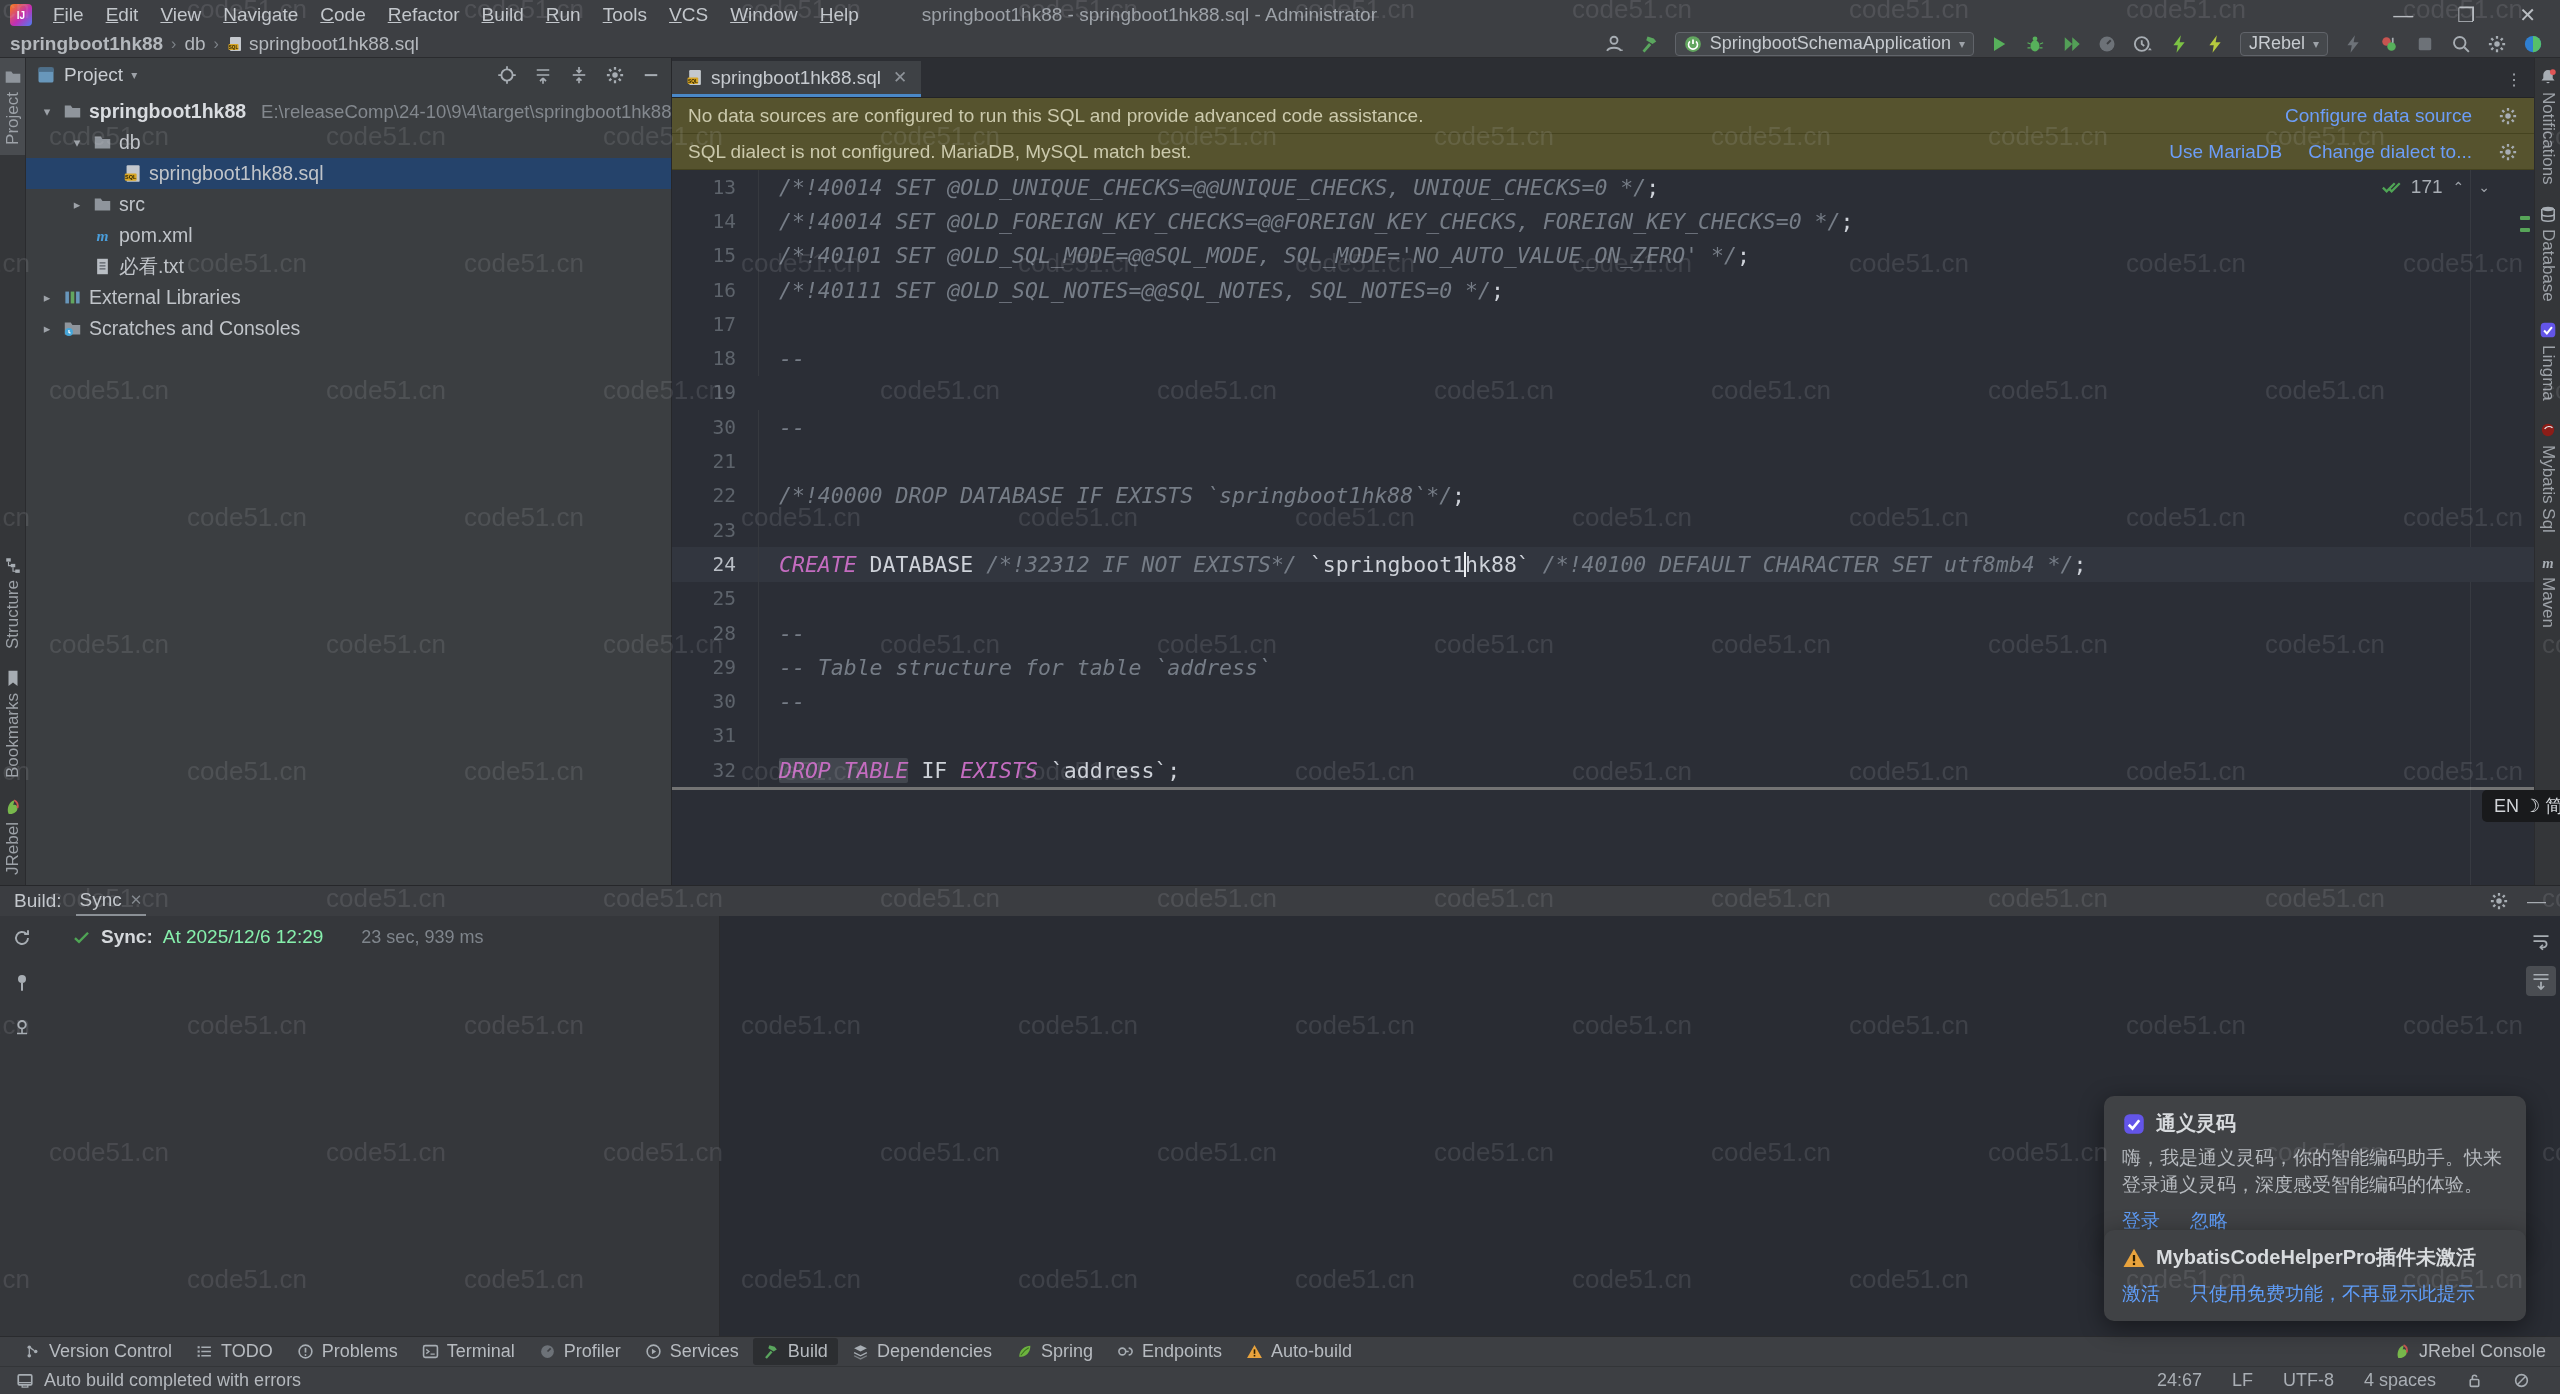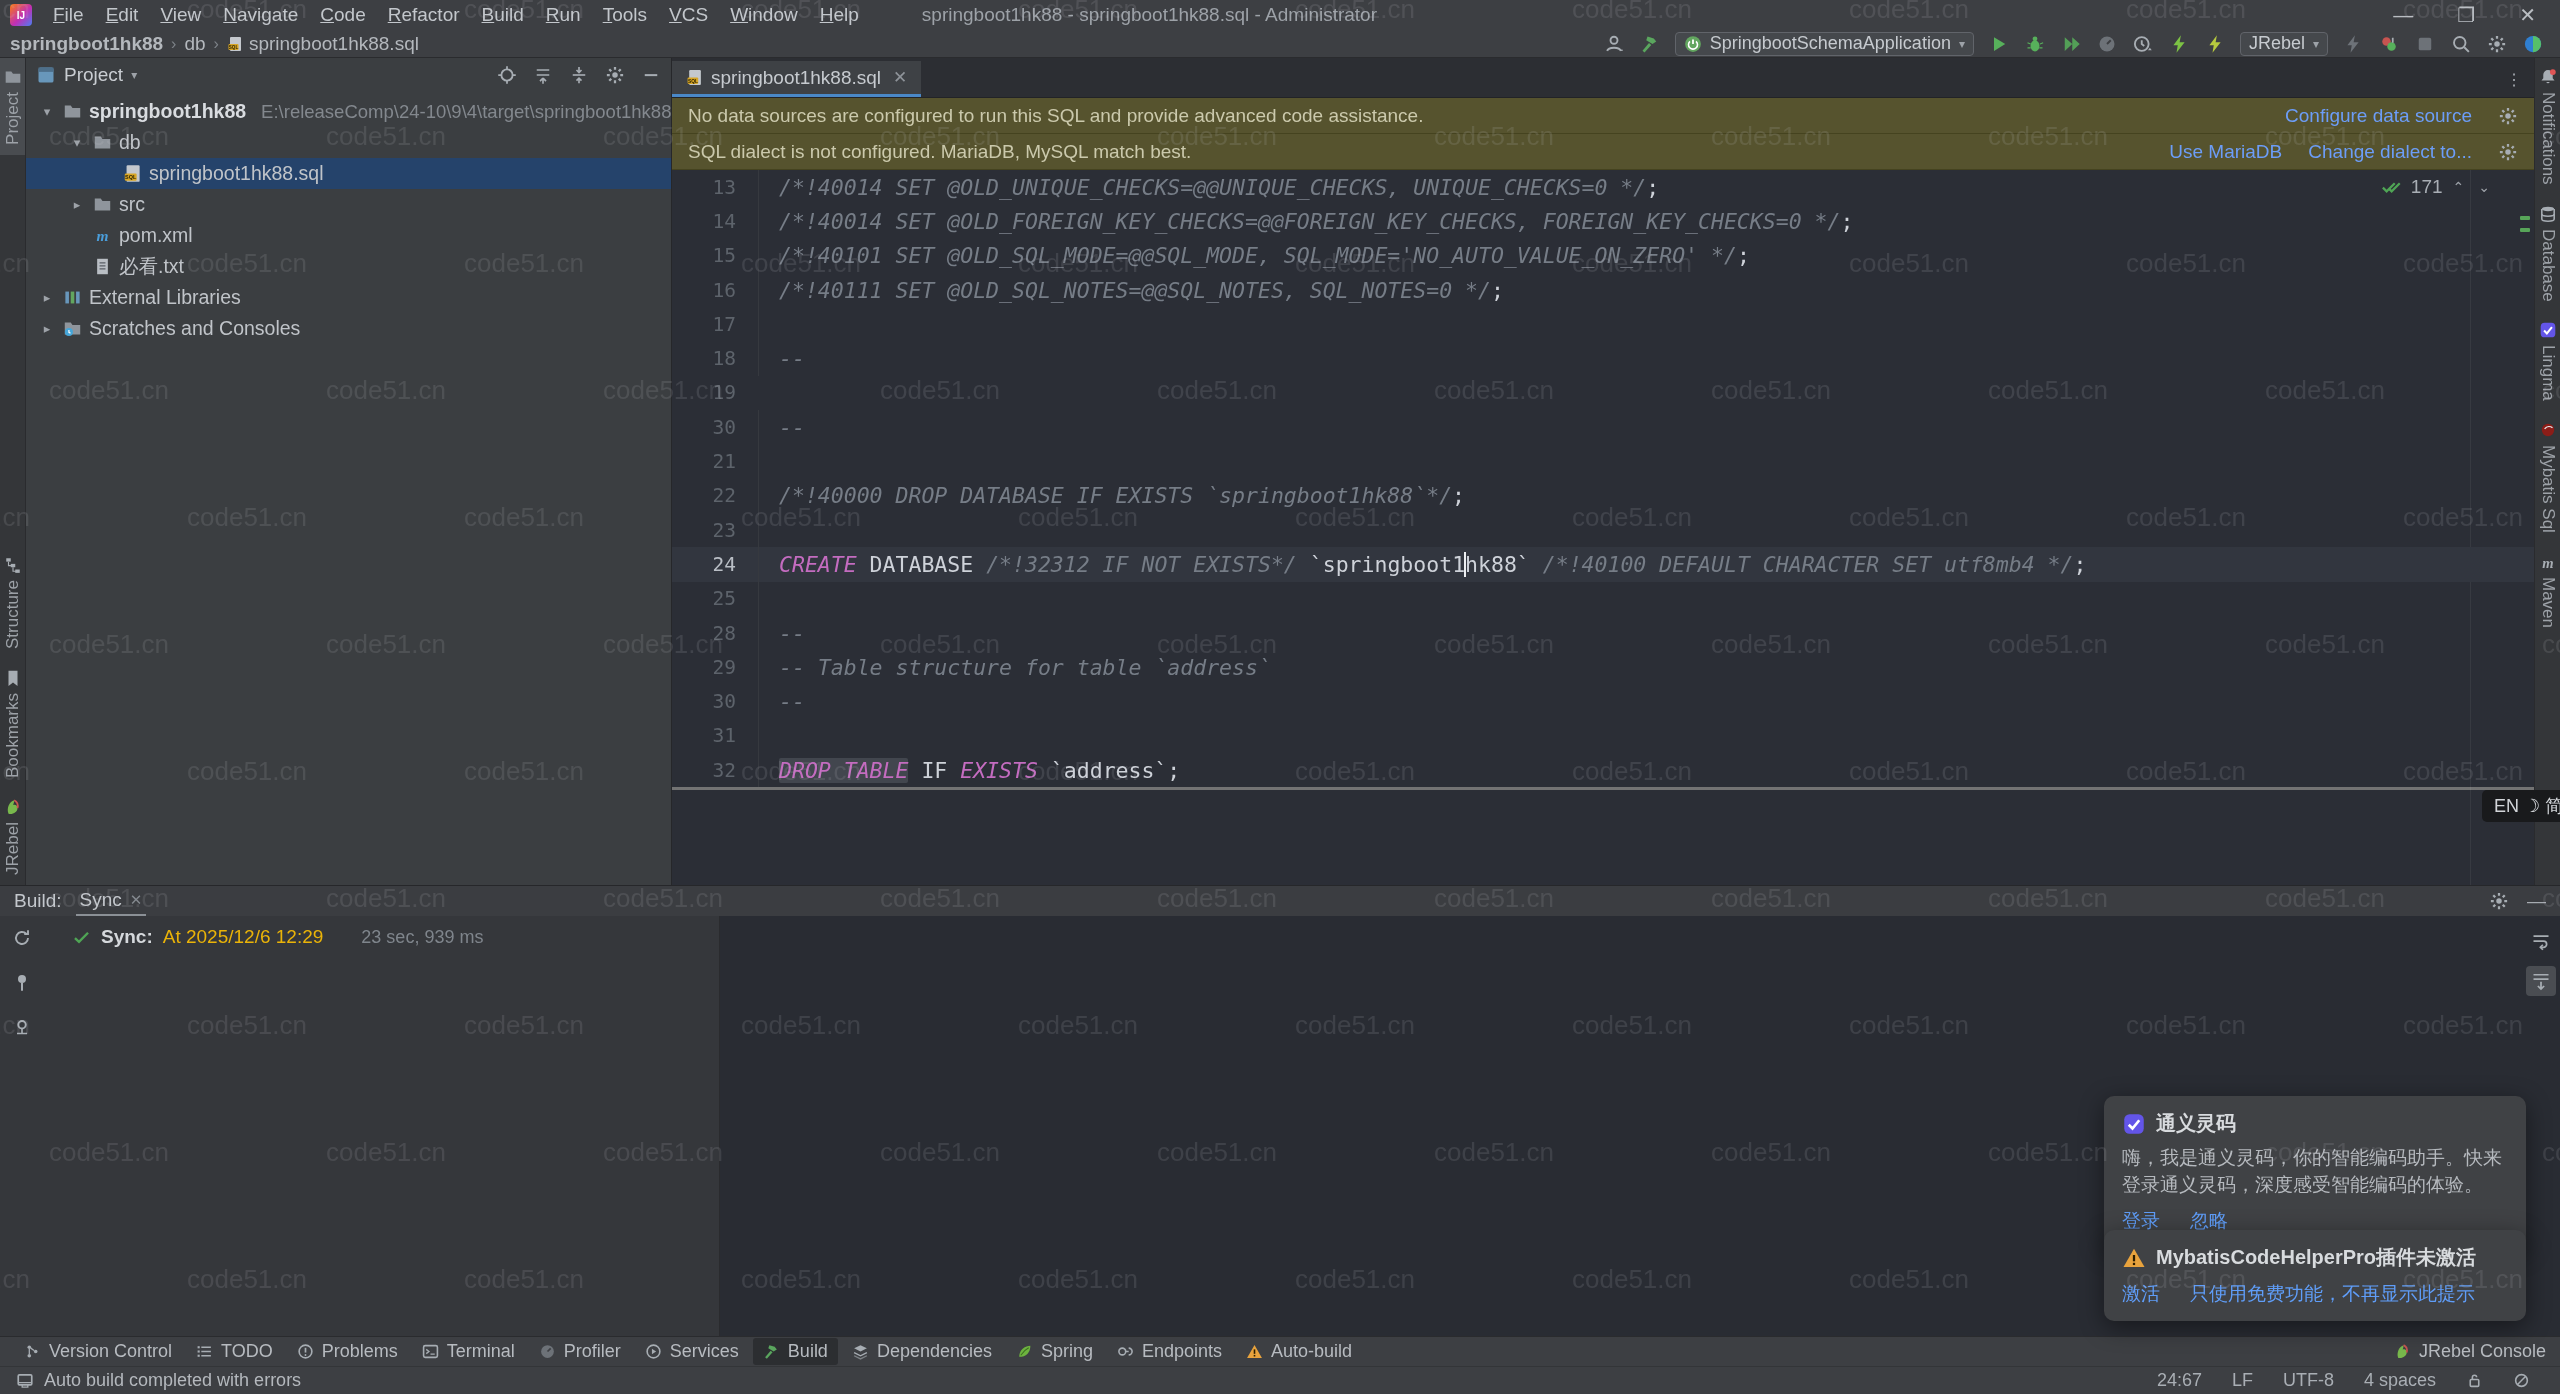--- a/index.html
+++ b/index.html
@@ -99,21 +99,21 @@
   .build-head { height:30px; display:flex; align-items:center; padding:0 14px; gap:14px; font-size:19px; background:#3b3d41; }
   .build-label { color:#c3c7cc; }
   .build-tab { display:flex; align-items:center; gap:8px; color:#c3c7cc; height:100%; border-bottom:2px solid #8b9096; padding:0 4px; }
   .build-tab .x { color:#84898f; font-size:15px; }
   .build-head .tools { margin-left:auto; display:flex; align-items:center; gap:18px; color:#a6abb1; }
   .build-body { flex:1; display:flex; min-height:0; }
   .build-icons { width:44px; background:#35373b; display:flex; flex-direction:column; align-items:center; gap:24px; padding-top:12px; }
   .build-tree { width:676px; background:#35373b; border-right:1px solid #2a2b2e; padding:10px 0 0 28px; }
   .sync-row { display:flex; align-items:center; gap:10px; font-size:19px; }
   .sync-strong { font-weight:bold; color:#d5d8dc; }
-  .sync-time { color:#eab308; }
+  .sync-time { color:#86efac; }
   .sync-dur { color:#7f858c; margin-left:28px; font-size:18px; }
   .build-console { flex:1; background:#292c33; position:relative; }
   .console-tools { position:absolute; top:10px; right:4px; display:flex; flex-direction:column; gap:10px; }
   .console-tools .btn { width:30px; height:30px; display:flex; align-items:center; justify-content:center; border-radius:4px; color:#a6abb1; }
   .console-tools .btn.on { background:#4a4d52; }
 
   
   .toolwin-bar { height:30px; background:#3d3f43; border-top:1px solid #2a2b2e; display:flex; align-items:center; padding:0 14px; gap:4px; }
   .tw-btn { display:flex; align-items:center; gap:8px; font-size:18px; color:#b7bbc0; padding:3px 10px; border-radius:3px;text-align:center; }
   .tw-btn.active { background:#2c2e31; }

